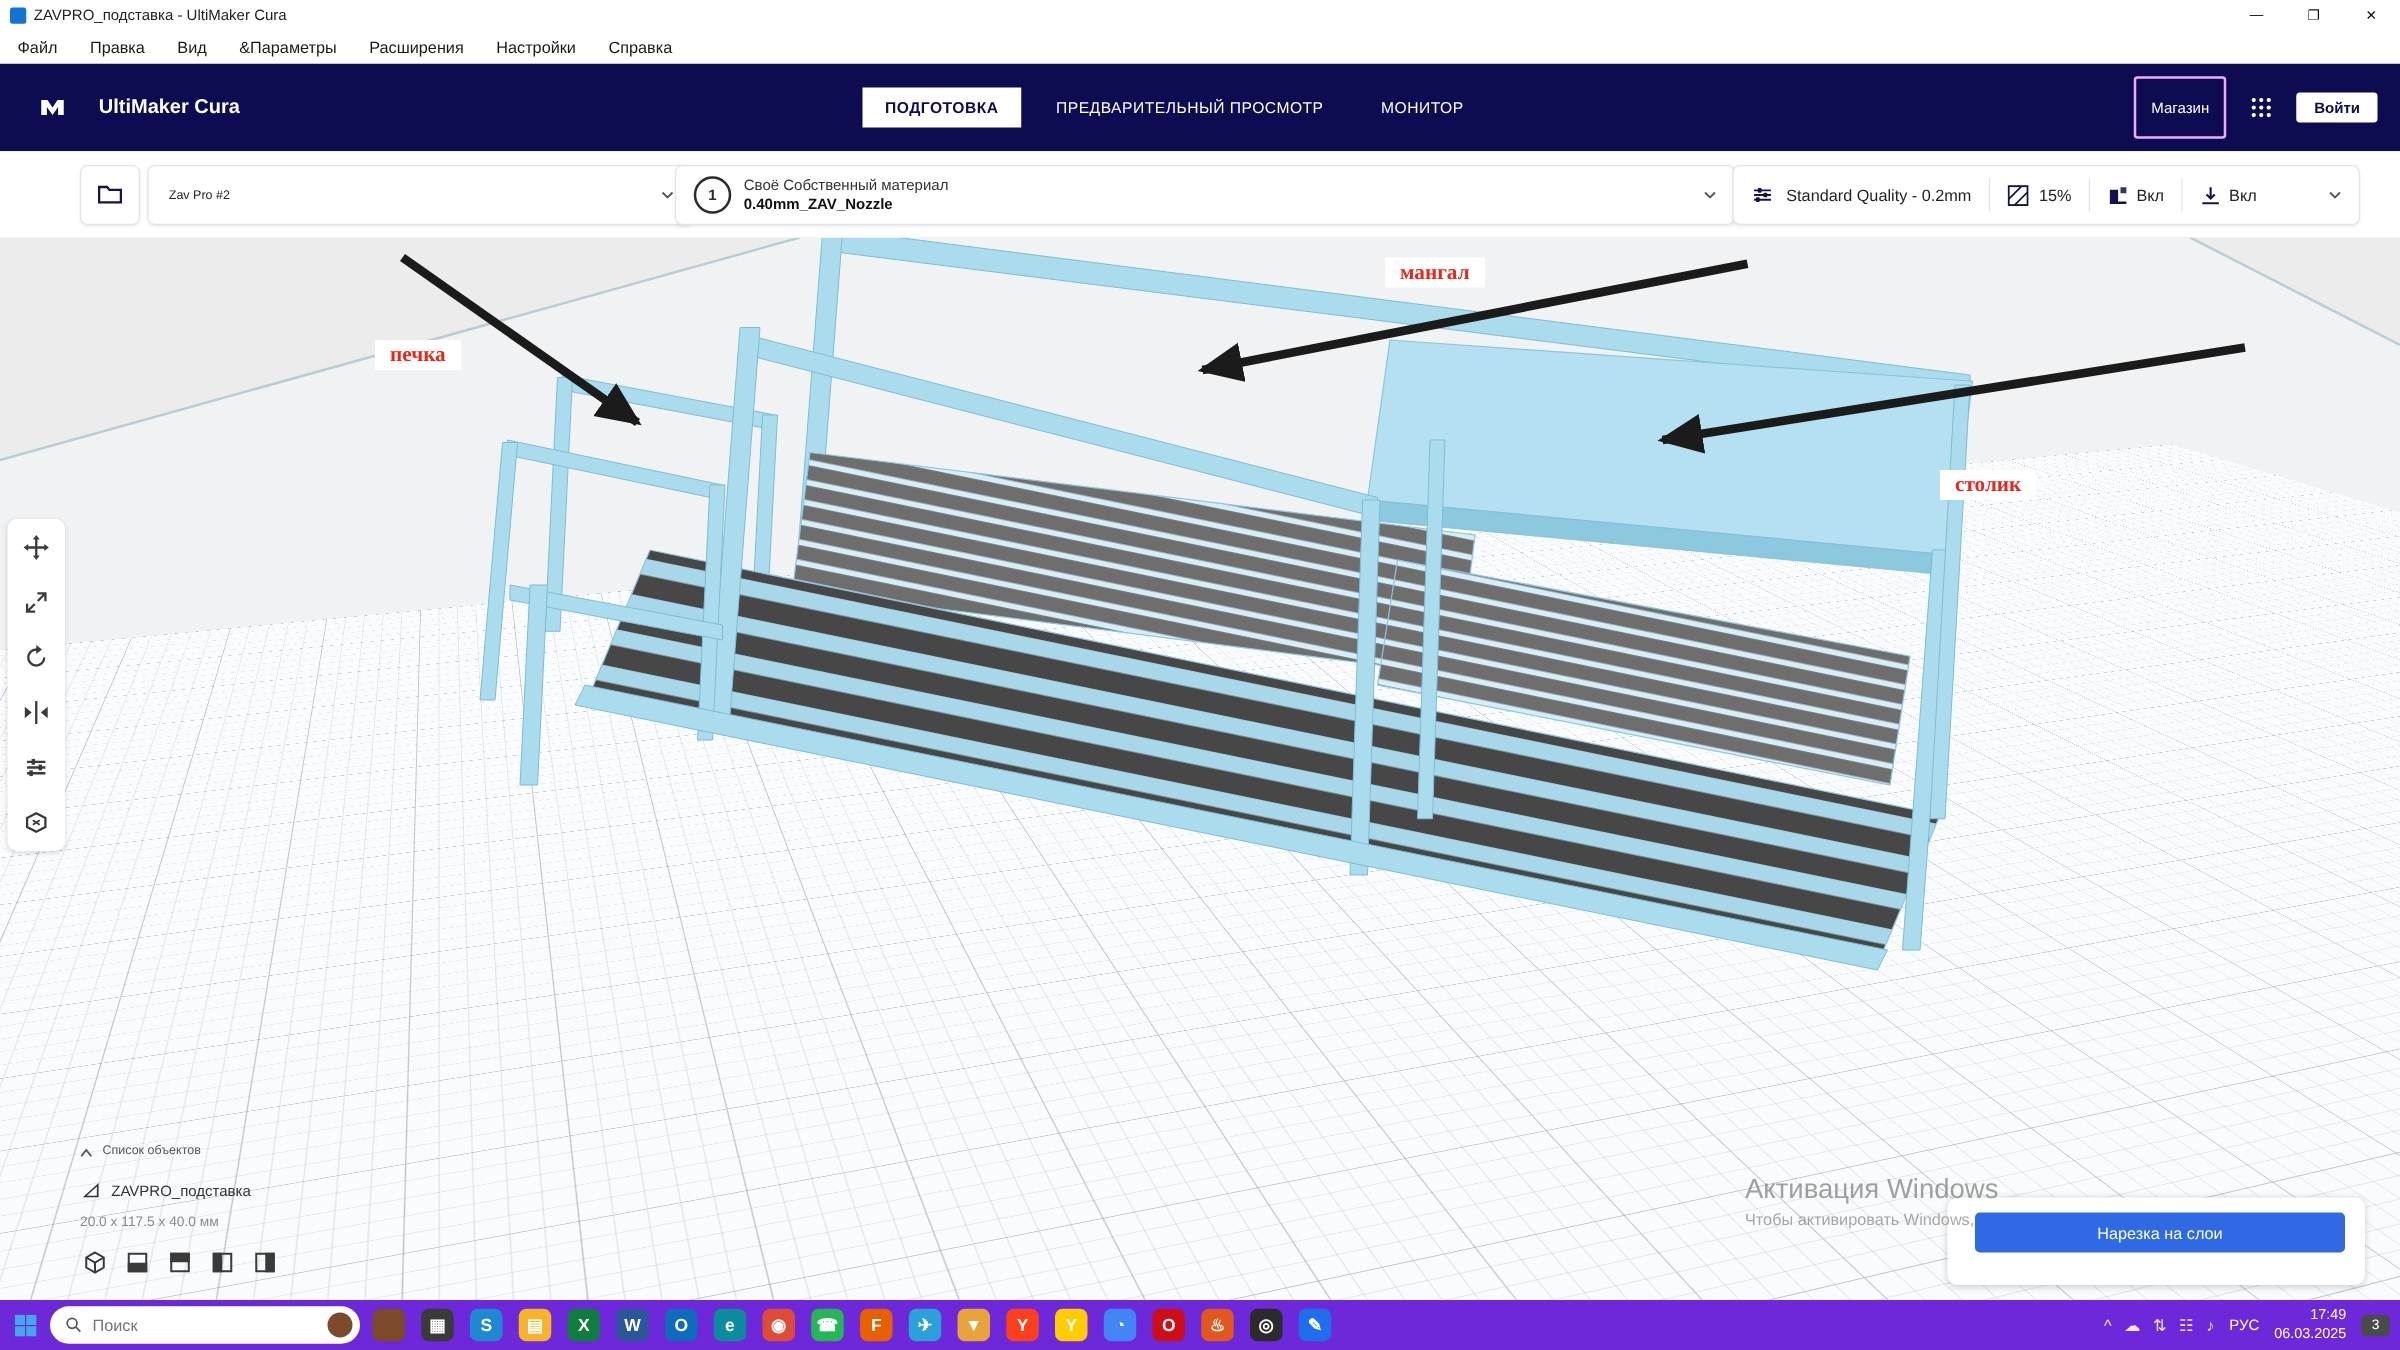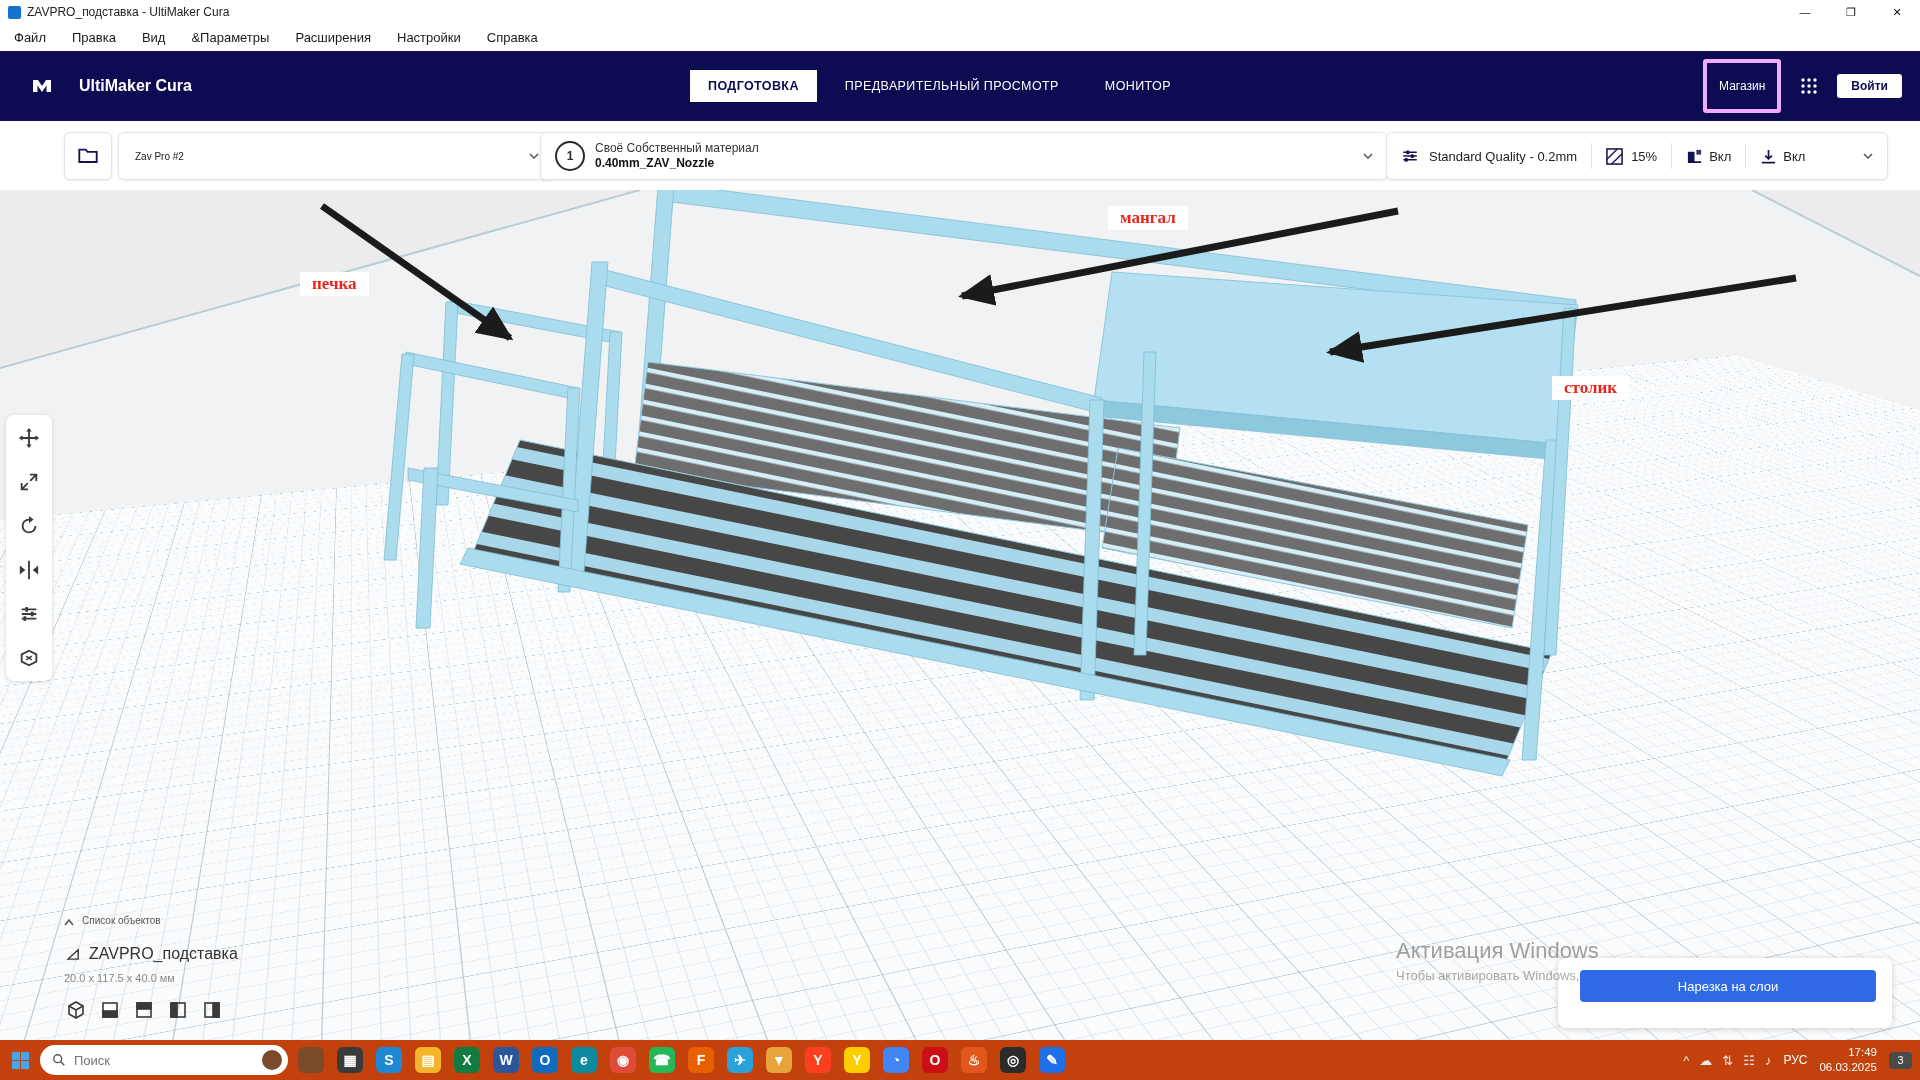--- a/index.html
+++ b/index.html
@@ -16,21 +16,21 @@
     display:flex;align-items:center;gap:26px;padding-left:14px;font-size:13px;color:#1a1a1a;}
   .menubar span{cursor:default;}
   
   .header{position:absolute;top:51px;left:0;width:1920px;height:70px;background:#0d0b52;
     display:flex;align-items:center;color:#fff;}
   .brand{display:flex;align-items:center;gap:25px;margin-left:30px;font-size:16px;font-weight:bold;}
   .tabs{position:absolute;left:690px;top:0;height:70px;display:flex;align-items:center;gap:10px;}
   .tab{padding:9px 18px;font-size:12.5px;letter-spacing:.4px;color:#fff;cursor:pointer;white-space:nowrap;}
   .tab.active{background:#fff;color:#0d0b52;font-weight:bold;}
   .header-right{margin-left:auto;display:flex;align-items:center;gap:18px;margin-right:18px;}
-  .btn-outline{border:4px solid #f0abfc;border-radius:3px;padding:16px 12px;font-size:12px;color:#fff;cursor:pointer;}
+  .btn-outline{border:2px solid #f0abfc;border-radius:3px;padding:16px 12px;font-size:12px;color:#fff;cursor:pointer;}
   .btn-solid{background:#fff;border-radius:3px;padding:5px 14px;font-size:12px;color:#0d0b52;font-weight:bold;cursor:pointer;}
   
   .configbar{position:absolute;top:121px;left:0;width:1920px;height:69px;background:#fff;
     border-bottom:1px solid #e6e6e6;}
   .cfg-panel{position:absolute;top:11px;height:46px;background:#fff;border:1px solid #e2e5e8;
     border-radius:6px;box-shadow:0 1px 3px rgba(0,0,0,.08);display:flex;align-items:center;cursor:pointer;}
   .chev{width:10px;height:6px;margin-left:auto;margin-right:14px;}
   .vdiv{width:1px;height:26px;background:#e3e3e3;margin:0 14px;}
   .cfg-ico{color:#14124f;display:flex;align-items:center;}
   
@@ -51,35 +51,35 @@
   .anno{position:absolute;background:#fff;padding:2px 12px;color:#e8261a;
     font-family:"Liberation Serif", serif;font-weight:bold;font-size:17px;line-height:1.2;}
   
   .toolcol{position:absolute;top:605px;left:6px;width:46px;background:#fff;border-radius:8px;
     box-shadow:0 1px 4px rgba(0,0,0,.15);padding:8px 0;display:flex;flex-direction:column;gap:14px;align-items:center;}
   .toolbtn{width:30px;height:30px;display:flex;align-items:center;justify-content:center;border-radius:4px;cursor:pointer;}
   .toolbtn svg{fill:#3a3a3a;}
   
   .objlist-hdr{position:absolute;left:64px;top:915px;display:flex;align-items:flex-end;gap:8px;
     font-size:10px;color:#555;cursor:pointer;}
-  .objrow{position:absolute;left:66px;top:945px;display:flex;align-items:center;gap:8px;font-size:16px;color:#333;cursor:pointer;justify-content:center;}
+  .objrow{position:absolute;left:66px;top:945px;display:flex;align-items:center;gap:8px;font-size:12px;color:#333;cursor:pointer;justify-content:center;}
   .objdims{position:absolute;left:64px;top:972px;font-size:11px;color:#8a8a8a;}
   .viewbtns{position:absolute;left:64px;top:998px;display:flex;gap:10px;}
   .viewbtn{width:24px;height:24px;display:flex;align-items:center;justify-content:center;cursor:pointer;}
   .viewbtn svg{stroke:#3a3a3a;fill:none;stroke-width:1.6;}
   
   .wm-title{position:absolute;left:1396px;top:938px;font-size:22px;color:rgba(110,110,110,.65);z-index:3;}
   .wm-sub{position:absolute;left:1396px;top:968px;font-size:13px;color:rgba(110,110,110,.6);z-index:3;white-space:nowrap;}
   .slice-panel{position:absolute;left:1558px;top:958px;width:334px;height:70px;background:#fff;
     border-radius:8px;box-shadow:0 1px 6px rgba(0,0,0,.18);z-index:2;}
   .slice-btn{position:absolute;left:1580px;top:970px;width:296px;height:32px;background:#2f6ae4;
     color:#fff;font-size:13px;display:flex;align-items:center;justify-content:center;border-radius:4px;
     z-index:4;cursor:pointer;}
   
-  .taskbar{position:absolute;top:1040px;left:0;width:1920px;height:40px;background:#c2410c;
+  .taskbar{position:absolute;top:1040px;left:0;width:1920px;height:40px;background:#6d28d9;
     display:flex;align-items:center;color:#fff;}
   .startbtn{width:40px;height:40px;display:flex;align-items:center;justify-content:center;cursor:pointer;}
   .searchpill{width:230px;height:30px;background:#ffffff;border-radius:15px;display:flex;align-items:center;
     gap:6px;padding:0 6px 0 12px;margin-right:10px;cursor:text;}
   .searchpill input{border:none;outline:none;background:transparent;font-size:13px;color:#444;width:150px;
     font-family:"Liberation Sans",sans-serif;}
   .search-extra{width:20px;height:20px;border-radius:50%;background:#7a4a2b;margin-left:auto;}
   .tb-apps{display:flex;align-items:center;gap:13px;}
   .tb-app{width:26px;height:26px;border-radius:6px;display:flex;align-items:center;justify-content:center;
     font-size:14px;font-weight:bold;color:#fff;cursor:pointer;}

